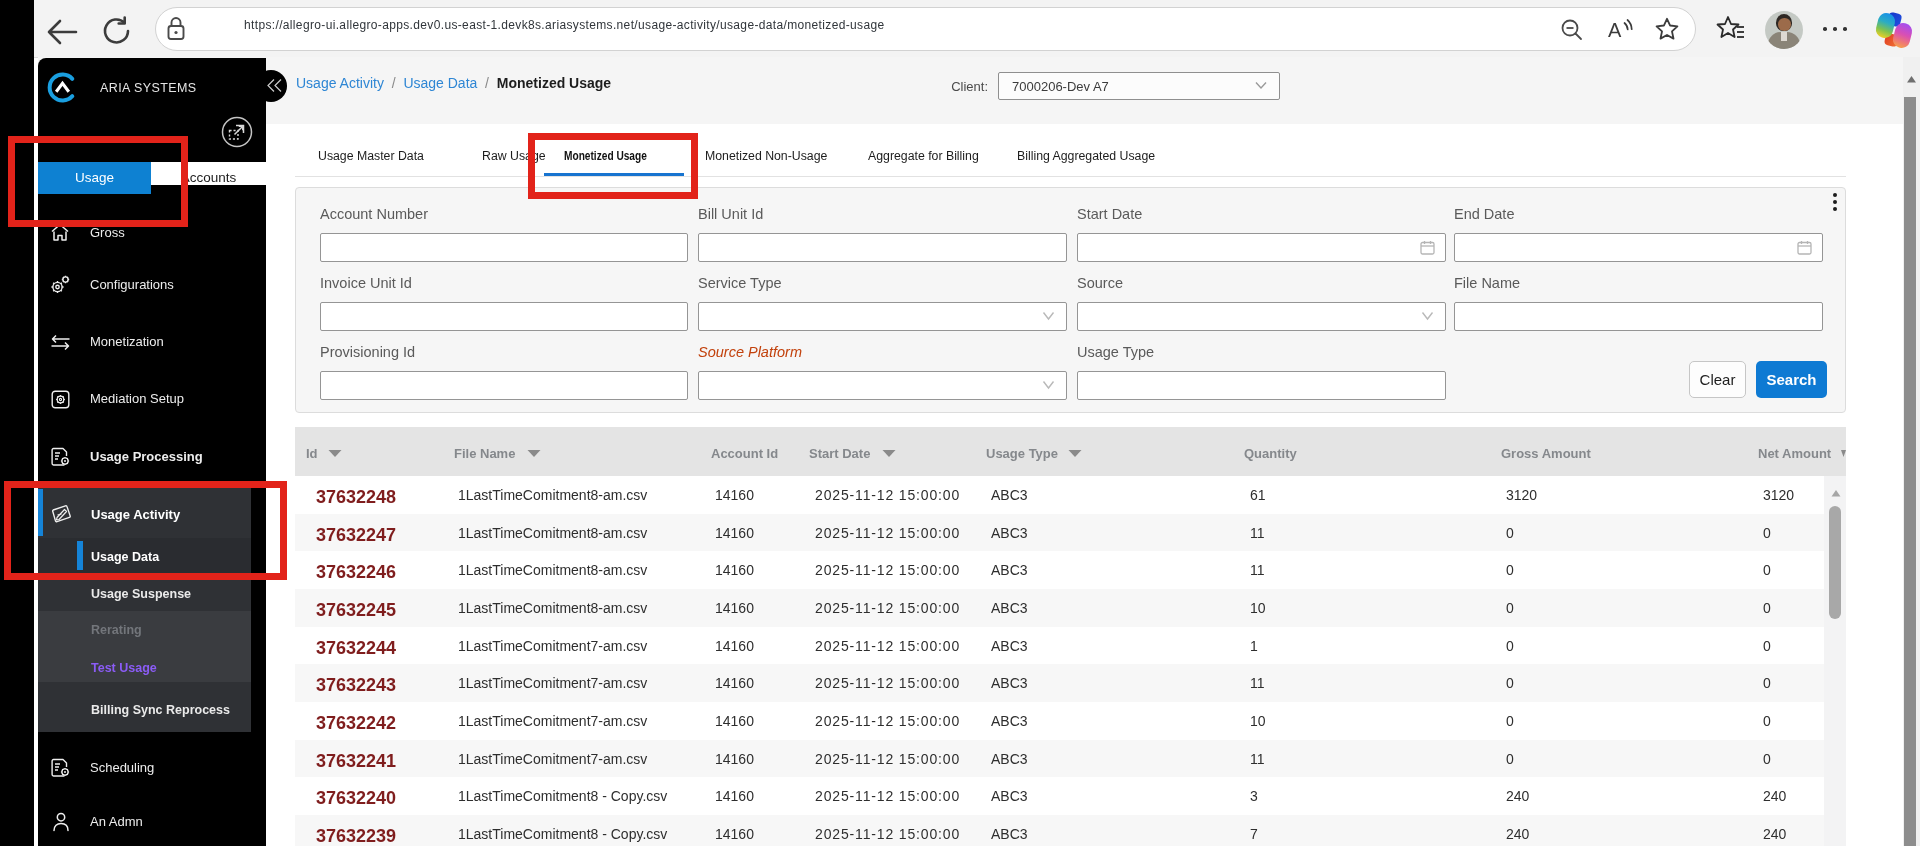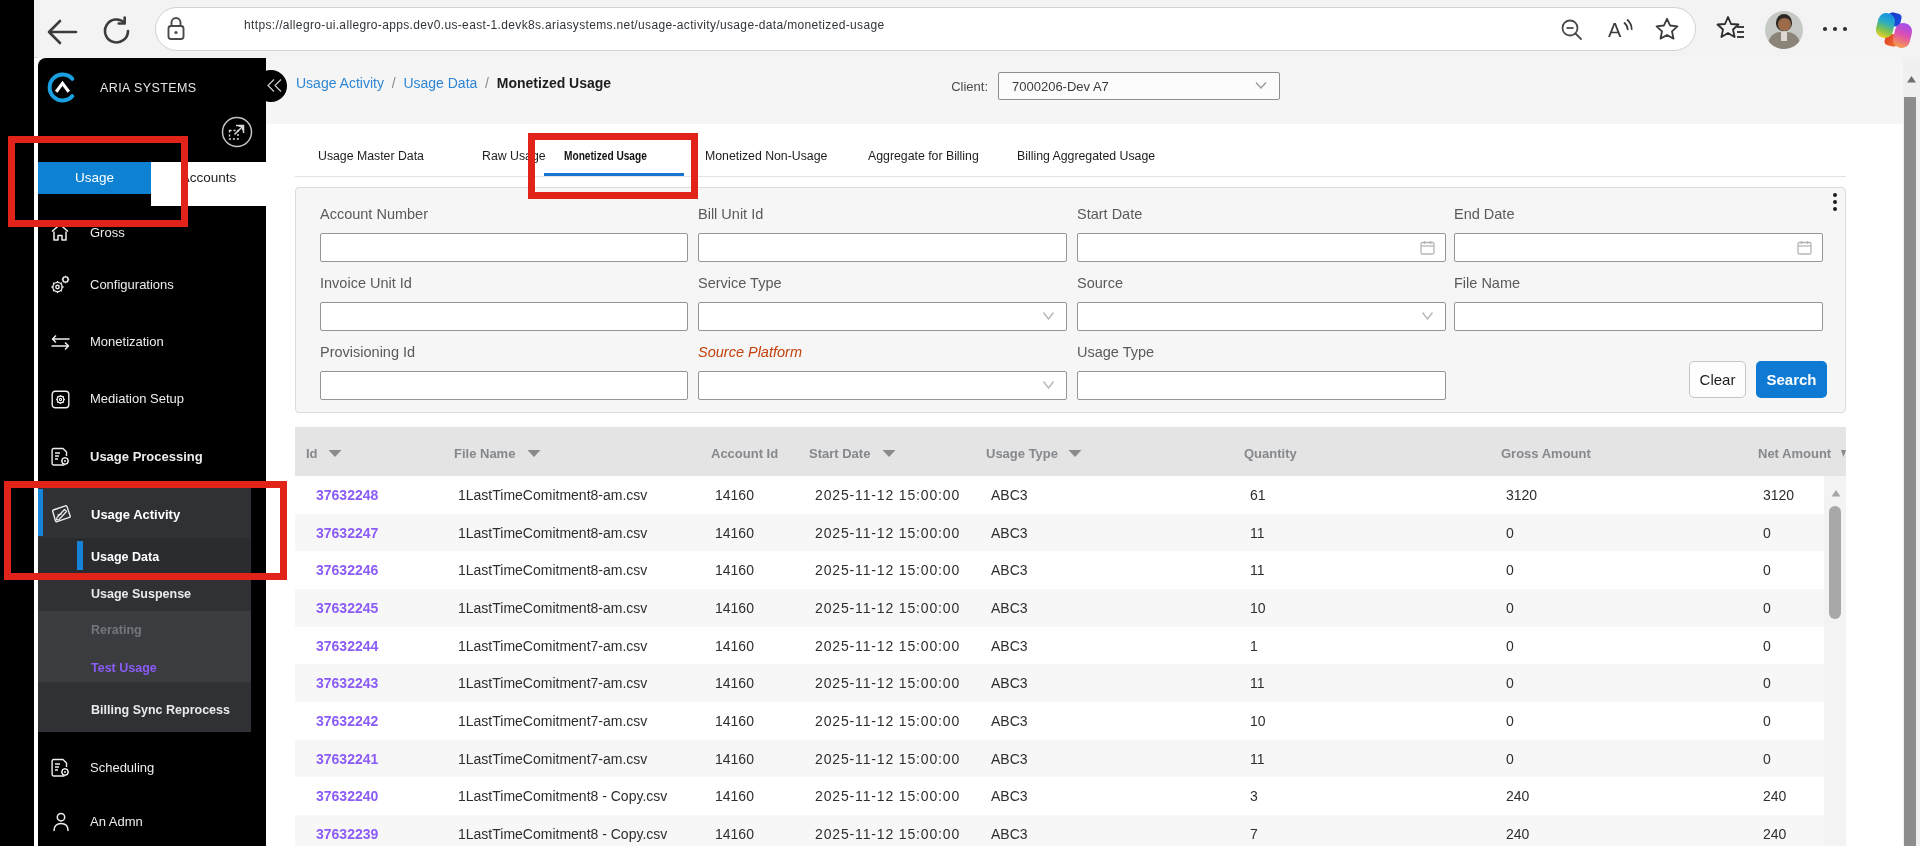--- a/index.html
+++ b/index.html
@@ -3,21 +3,21 @@
 <meta charset="utf-8">
 <style>
   html,body{margin:0;padding:0;}
   body{width:1920px;height:846px;overflow:hidden;position:relative;background:#fff;
        font-family:"Liberation Sans",sans-serif;}
   .abs{position:absolute;}
   svg{display:block;}
   .hdr{font-size:13px;font-weight:bold;color:#85888c;}
   .cell{font-size:14px;color:#2e2e2e;}
   .datec{letter-spacing:0.85px;}
-  .idlink{font-size:14px;font-weight:bold;color:#8b5cf6;}
+  .idlink{font-size:18px;font-weight:bold;color:#7f1d1d;}
   .nav1{font-size:13px;color:#ededed;}
   .nav2{font-size:12.5px;color:#eaeaea;font-weight:700;}
 </style>
 </head>
 <body>
 
 <div class="abs" id="chrome" style="left:0;top:0;width:1920px;height:57px;background:#f3f3f3;border-bottom:1px solid #d9d9d9;"></div>
 
 <svg class="abs" style="left:46px;top:17px" width="32" height="30" viewBox="0 0 32 30">
   <path d="M3 15 H30 M3 15 L14 4 M3 15 L14 26" stroke="#3c3c3c" stroke-width="2.6" fill="none" stroke-linecap="round" stroke-linejoin="round"></path>
@@ -318,21 +318,21 @@
   <div class="abs" style="left:100px;top:81px;font-size:12.5px;color:#e4e4e4;letter-spacing:0.4px;">ARIA SYSTEMS</div>
 
   <svg class="abs" style="left:221px;top:116px" width="32" height="32" viewBox="0 0 32 32">
     <circle cx="16" cy="16" r="14.5" stroke="#c4c4c4" stroke-width="1.5" fill="none"></circle>
     <path d="M15 9.5 H22.5 V17" stroke="#d9d9d9" stroke-width="1.5" fill="none"></path>
     <path d="M21.8 10.2 L13.5 18.5 M21.8 10.2 L17.8 10.2 M21.8 10.2 L21.8 14.2" stroke="#d9d9d9" stroke-width="1.5" fill="none" stroke-linejoin="round"></path>
     <rect x="8.5" y="14.5" width="8.5" height="8.5" stroke="#d9d9d9" stroke-width="1.4" fill="none" stroke-dasharray="2.1 1.9"></rect>
   </svg>
 
   <div class="abs" style="left:38px;top:162px;width:113px;height:32px;background:#0e81d2;color:#fff;font-size:13.5px;text-align:center;line-height:32px;">Usage</div>
-  <div class="abs" style="left:151px;top:162px;width:115px;height:44px;background:#fff;color:#1d1d1d;font-size:13.5px;text-align:center;line-height:32px;">Accounts</div>
+  <div class="abs" style="left:151px;top:162px;width:115px;height:23px;background:#fff;color:#1d1d1d;font-size:13.5px;text-align:center;line-height:32px;">Accounts</div>
 
   <div id="navicons">
 
   <svg class="abs" style="left:50px;top:223px" width="20" height="19" viewBox="0 0 20 19">
     <path d="M2 8.5 L10 1.5 L18 8.5" stroke="#eee" stroke-width="1.5" fill="none" stroke-linejoin="round"></path>
     <path d="M4 8.5 V17 H8 V12.5 H12 V17 H16 V8.5" stroke="#eee" stroke-width="1.5" fill="none" stroke-linejoin="round"></path>
   </svg>
 
   <svg class="abs" style="left:49px;top:275px" width="22" height="21" viewBox="0 0 22 21">
     <g stroke="#eee" stroke-width="1.4" fill="none">

